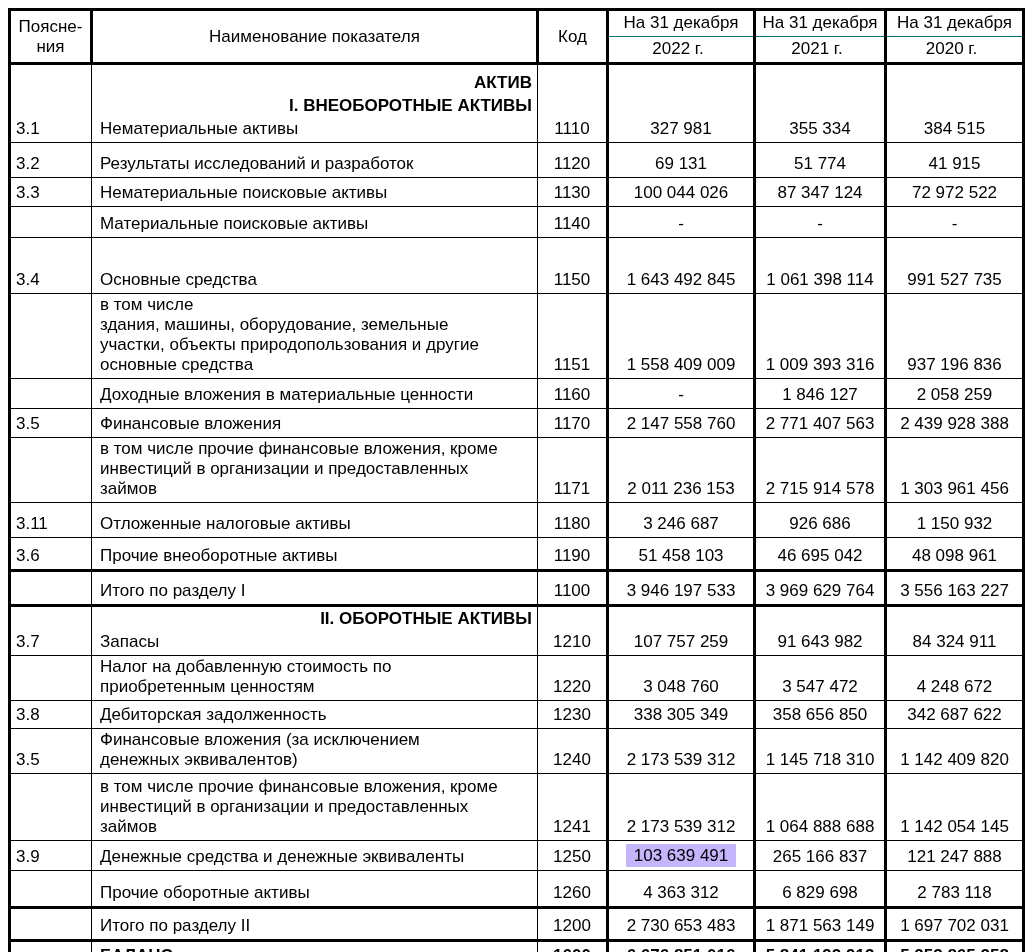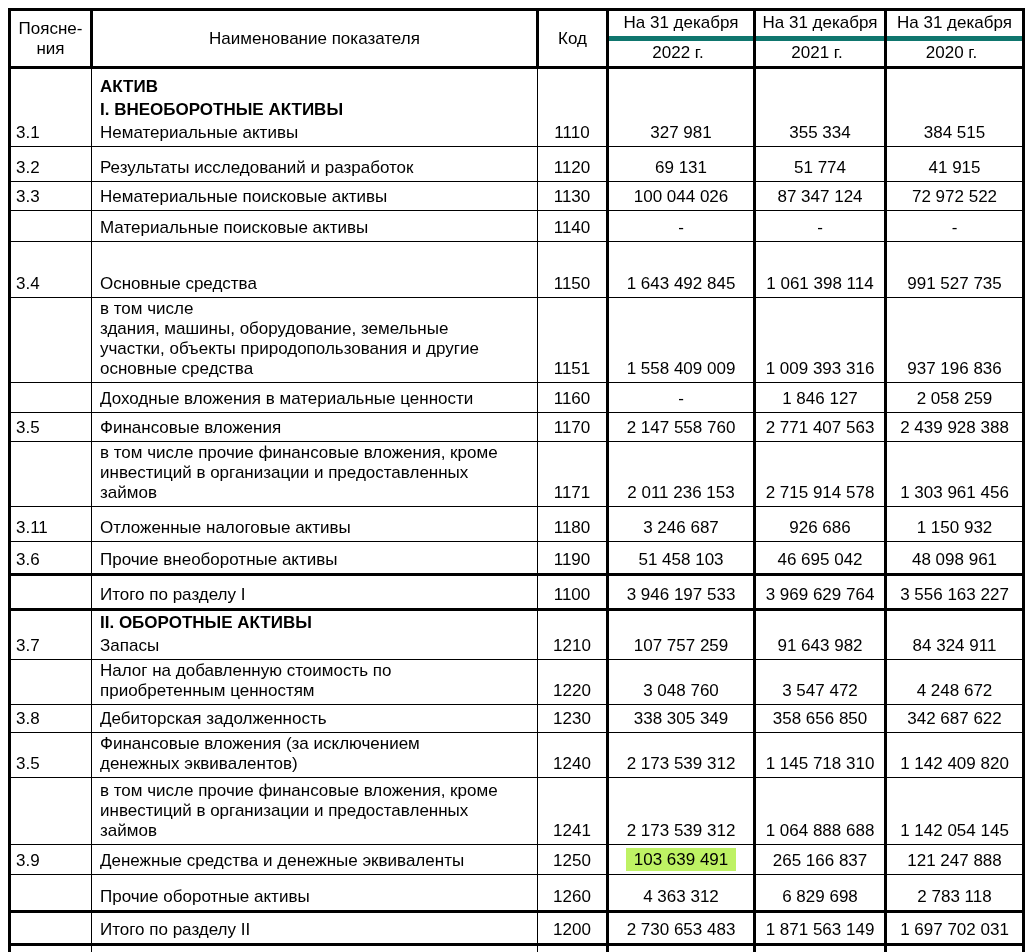--- a/index.html
+++ b/index.html
@@ -36,36 +36,36 @@
   
   thead th {
     border: 3px solid #000;
     vertical-align: middle;
     text-align: center;
     font-weight: normal;
     padding: 0;
     height: 48px;
   }
   .period-title {
-    border-bottom: 5px solid #0f766e;
+    border-bottom: 1px solid #0f766e;
     padding: 2px 2px 3px 2px;
   }
   .period-year {
     padding: 2px 8px 3px 2px;
     text-align: center;
   }
   .pre { white-space: pre-line; }
   
   td.expl   { text-align: left; border-right: 1px solid #000; }
   td.label  { text-align: left; padding-left: 8px; }
   td.code   { text-align: center; border-right: 3px solid #000; white-space: nowrap; }
   td.value  { text-align: center; border-left: 3px solid #000; border-right: 3px solid #000; white-space: nowrap; }
   .section-heading {
     font-weight: bold;
-    text-align: left;
+    text-align: right;
     white-space: pre-line;
     line-height: 23px;
     padding-bottom: 2px;
   }
   tr.thick-bottom td { border-bottom: 3px solid #000; }
   tr.bold-row td { font-weight: bold; }
   .hl {
     display: inline-block;
     padding: 2px 8px 1px 8px;
   }
@@ -285,21 +285,21 @@
           <td class="value">2 173 539 312</td>
           <td class="value">1 064 888 688</td>
           <td class="value">1 142 054 145</td>
         </tr>
         <tr style="height: 30px;">
           <td class="expl">3.9</td>
           <td class="label">
             <div class="pre">Денежные средства и денежные эквиваленты</div>
           </td>
           <td class="code">1250</td>
-          <td class="value"><span class="hl" style="background: #bef264;">103 639 491</span></td>
+          <td class="value"><span class="hl" style="background: #c4b5fd;">103 639 491</span></td>
           <td class="value">265 166 837</td>
           <td class="value">121 247 888</td>
         </tr>
         <tr class="thick-bottom" style="height: 37px;">
           <td class="expl"></td>
           <td class="label">
             <div class="pre">Прочие оборотные активы</div>
           </td>
           <td class="code">1260</td>
           <td class="value">4 363 312</td>

